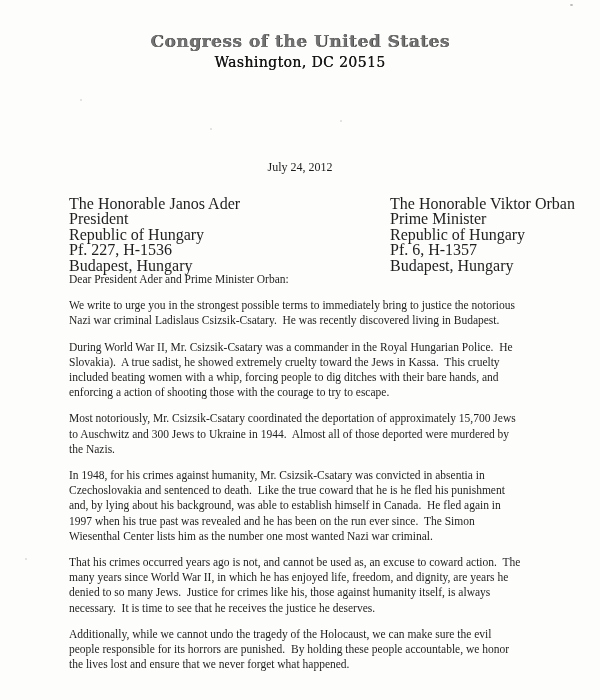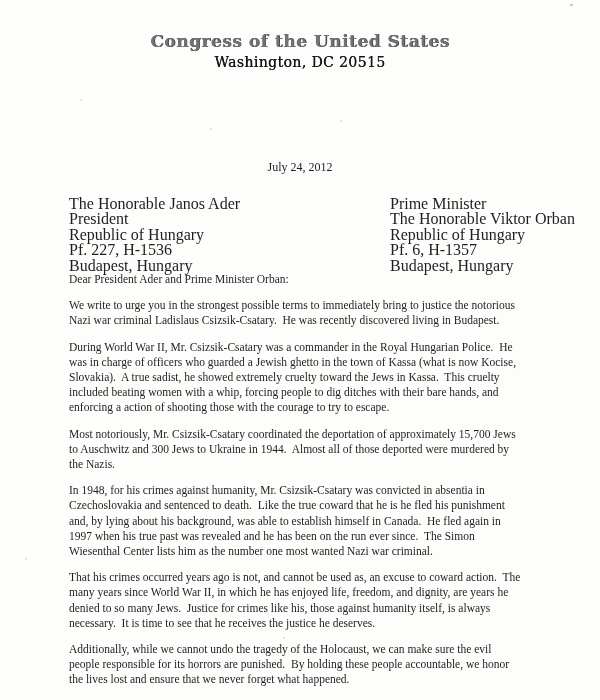--- a/index.html
+++ b/index.html
@@ -85,38 +85,37 @@
 
   <div class="addr addr-left">
     <div class="line">The Honorable Janos Ader</div>
     <div class="line">President</div>
     <div class="line">Republic of Hungary</div>
     <div class="line">Pf. 227, H-1536</div>
     <div class="line">Budapest, Hungary</div>
   </div>
 
   <div class="addr addr-right">
+    <div class="line">The Honorable Viktor Orban</div>
     <div class="line">Prime Minister</div>
-    <div class="line">The Honorable Viktor Orban</div>
     <div class="line">Republic of Hungary</div>
     <div class="line">Pf. 6, H-1357</div>
     <div class="line">Budapest, Hungary</div>
   </div>
 
   <div class="letter-body">
     <div class="salutation line">Dear President Ader and Prime Minister Orban:</div>
 
     <div class="para">
       <div class="line">We write to urge you in the strongest possible terms to immediately bring to justice the notorious</div>
       <div class="line">Nazi war criminal Ladislaus Csizsik-Csatary.  He was recently discovered living in Budapest.</div>
     </div>
 
     <div class="para">
       <div class="line">During World War II, Mr. Csizsik-Csatary was a commander in the Royal Hungarian Police.  He</div>
-      <div class="line">was in charge of officers who guarded a Jewish ghetto in the town of Kassa (what is now Kocise,</div>
       <div class="line">Slovakia).  A true sadist, he showed extremely cruelty toward the Jews in Kassa.  This cruelty</div>
       <div class="line">included beating women with a whip, forcing people to dig ditches with their bare hands, and</div>
       <div class="line">enforcing a action of shooting those with the courage to try to escape.</div>
     </div>
 
     <div class="para">
       <div class="line">Most notoriously, Mr. Csizsik-Csatary coordinated the deportation of approximately 15,700 Jews</div>
       <div class="line">to Auschwitz and 300 Jews to Ukraine in 1944.  Almost all of those deported were murdered by</div>
       <div class="line">the Nazis.</div>
     </div>

